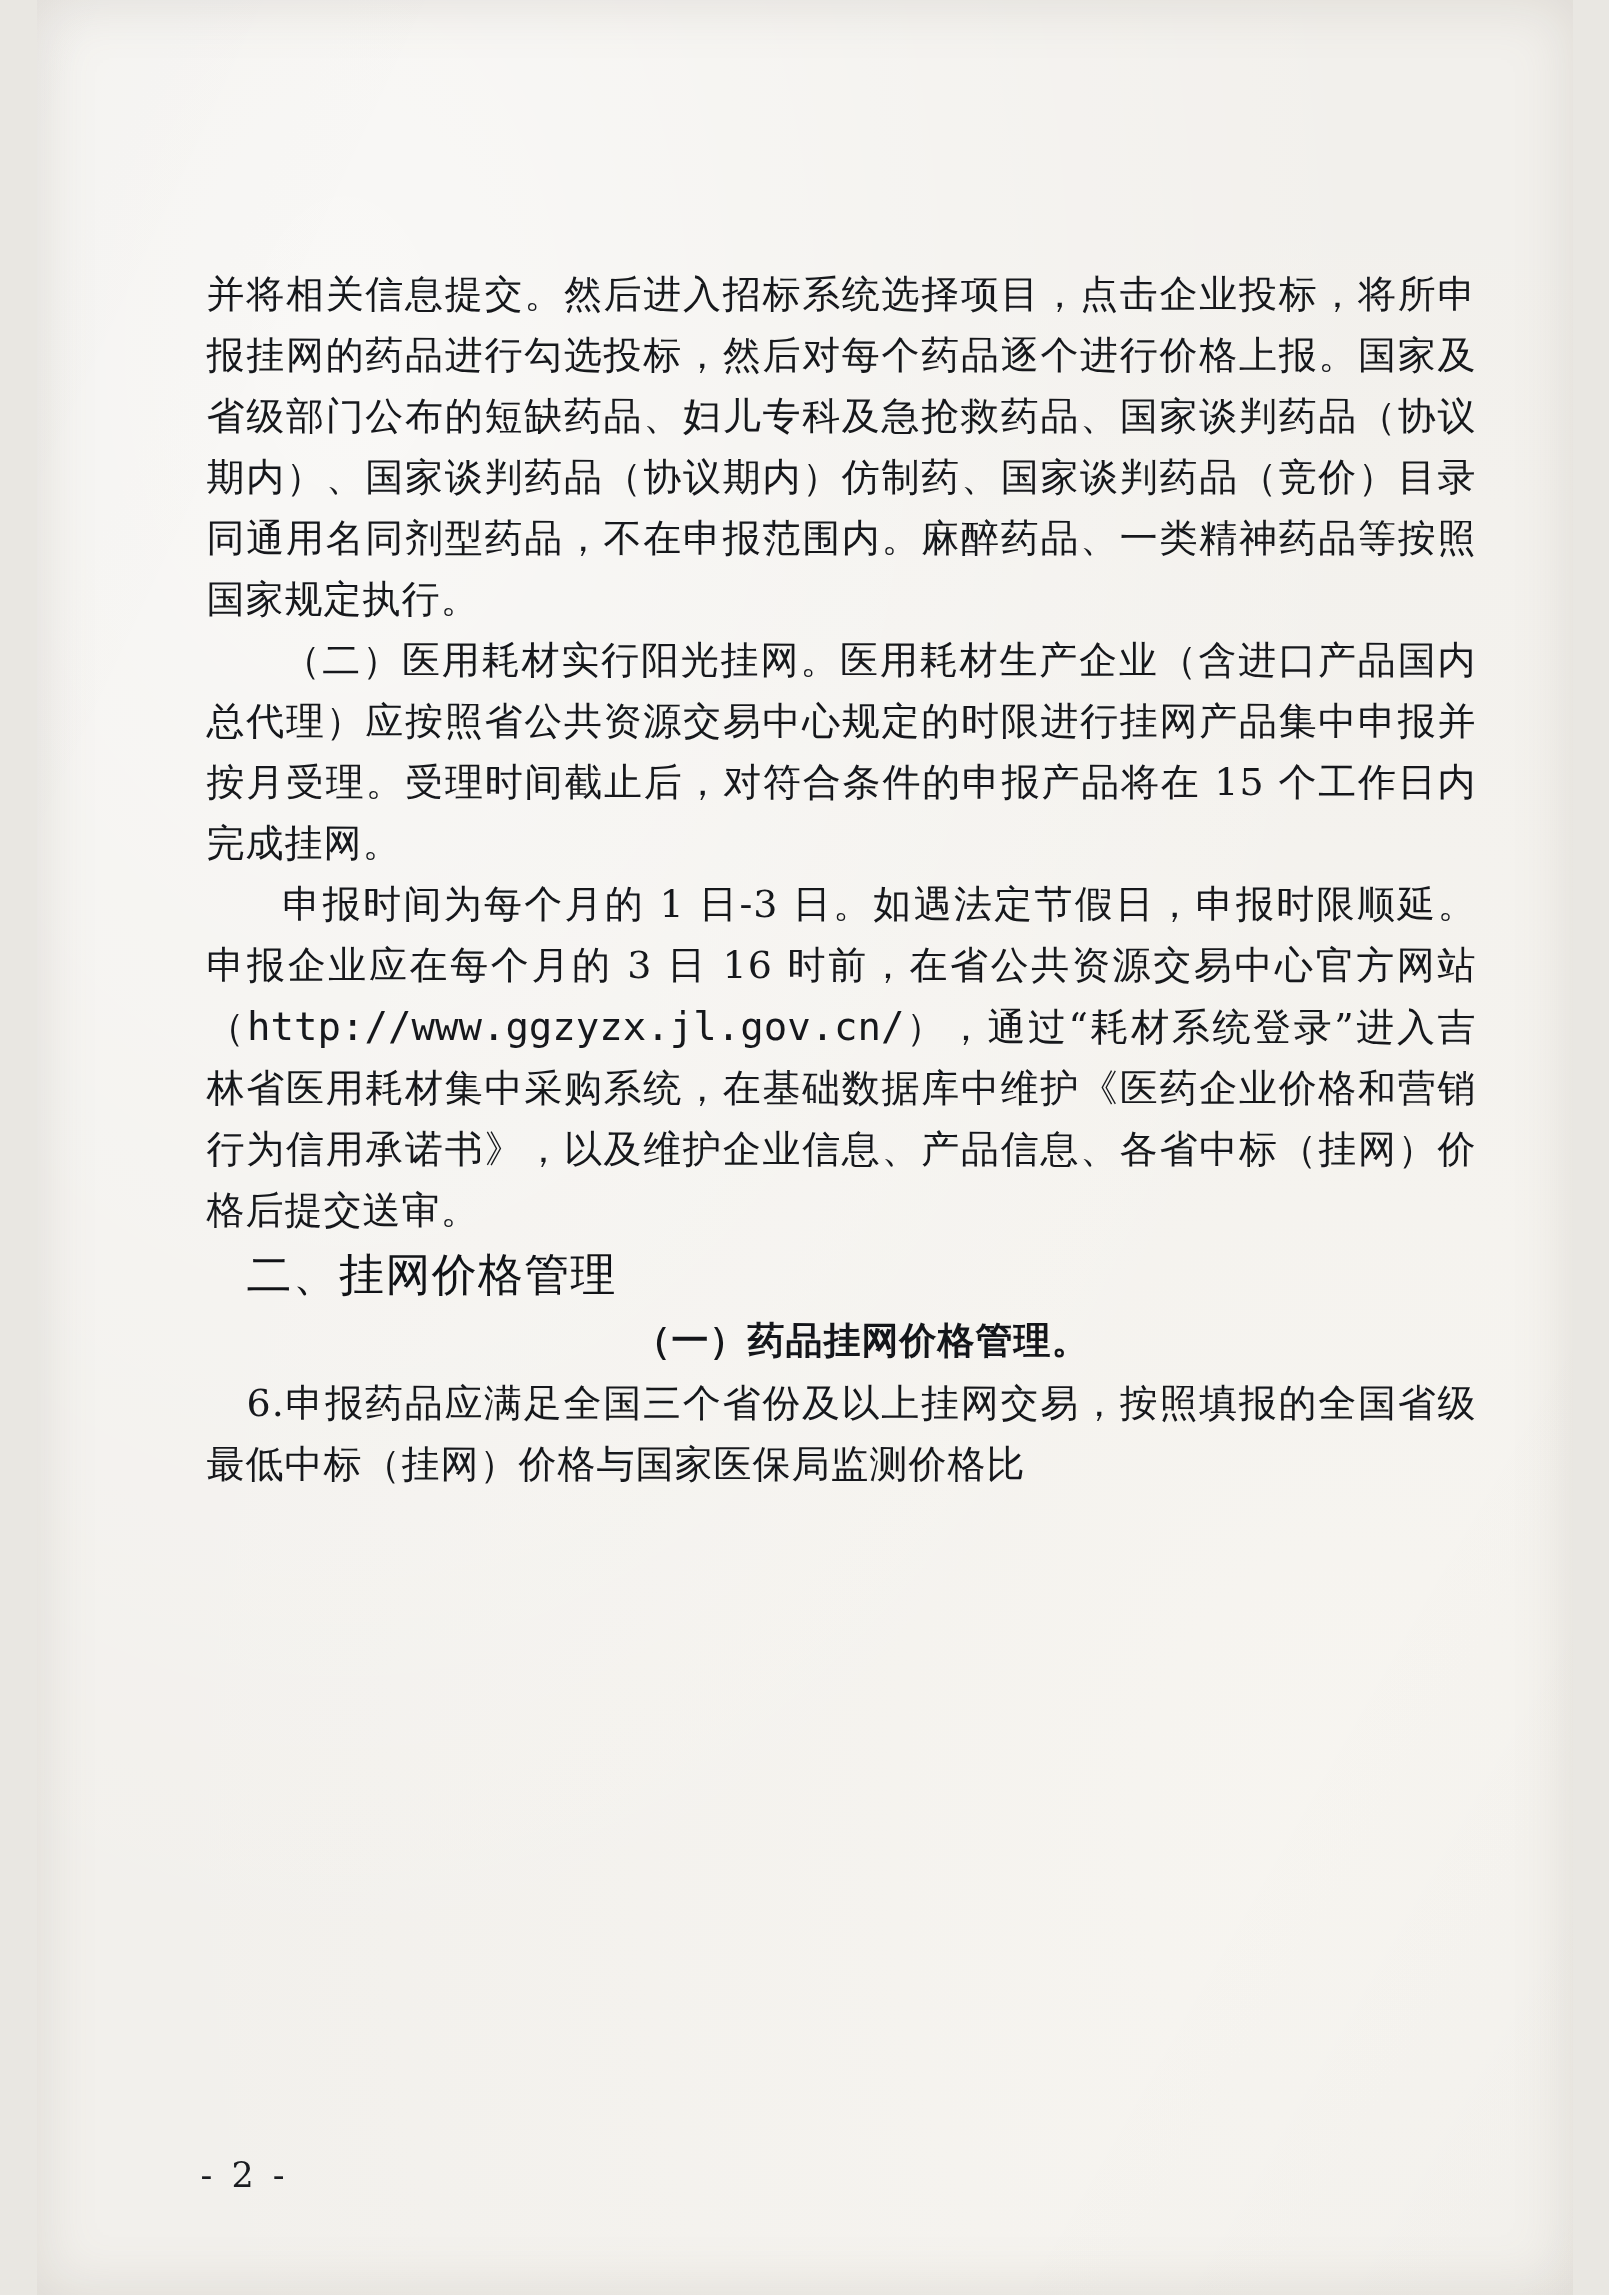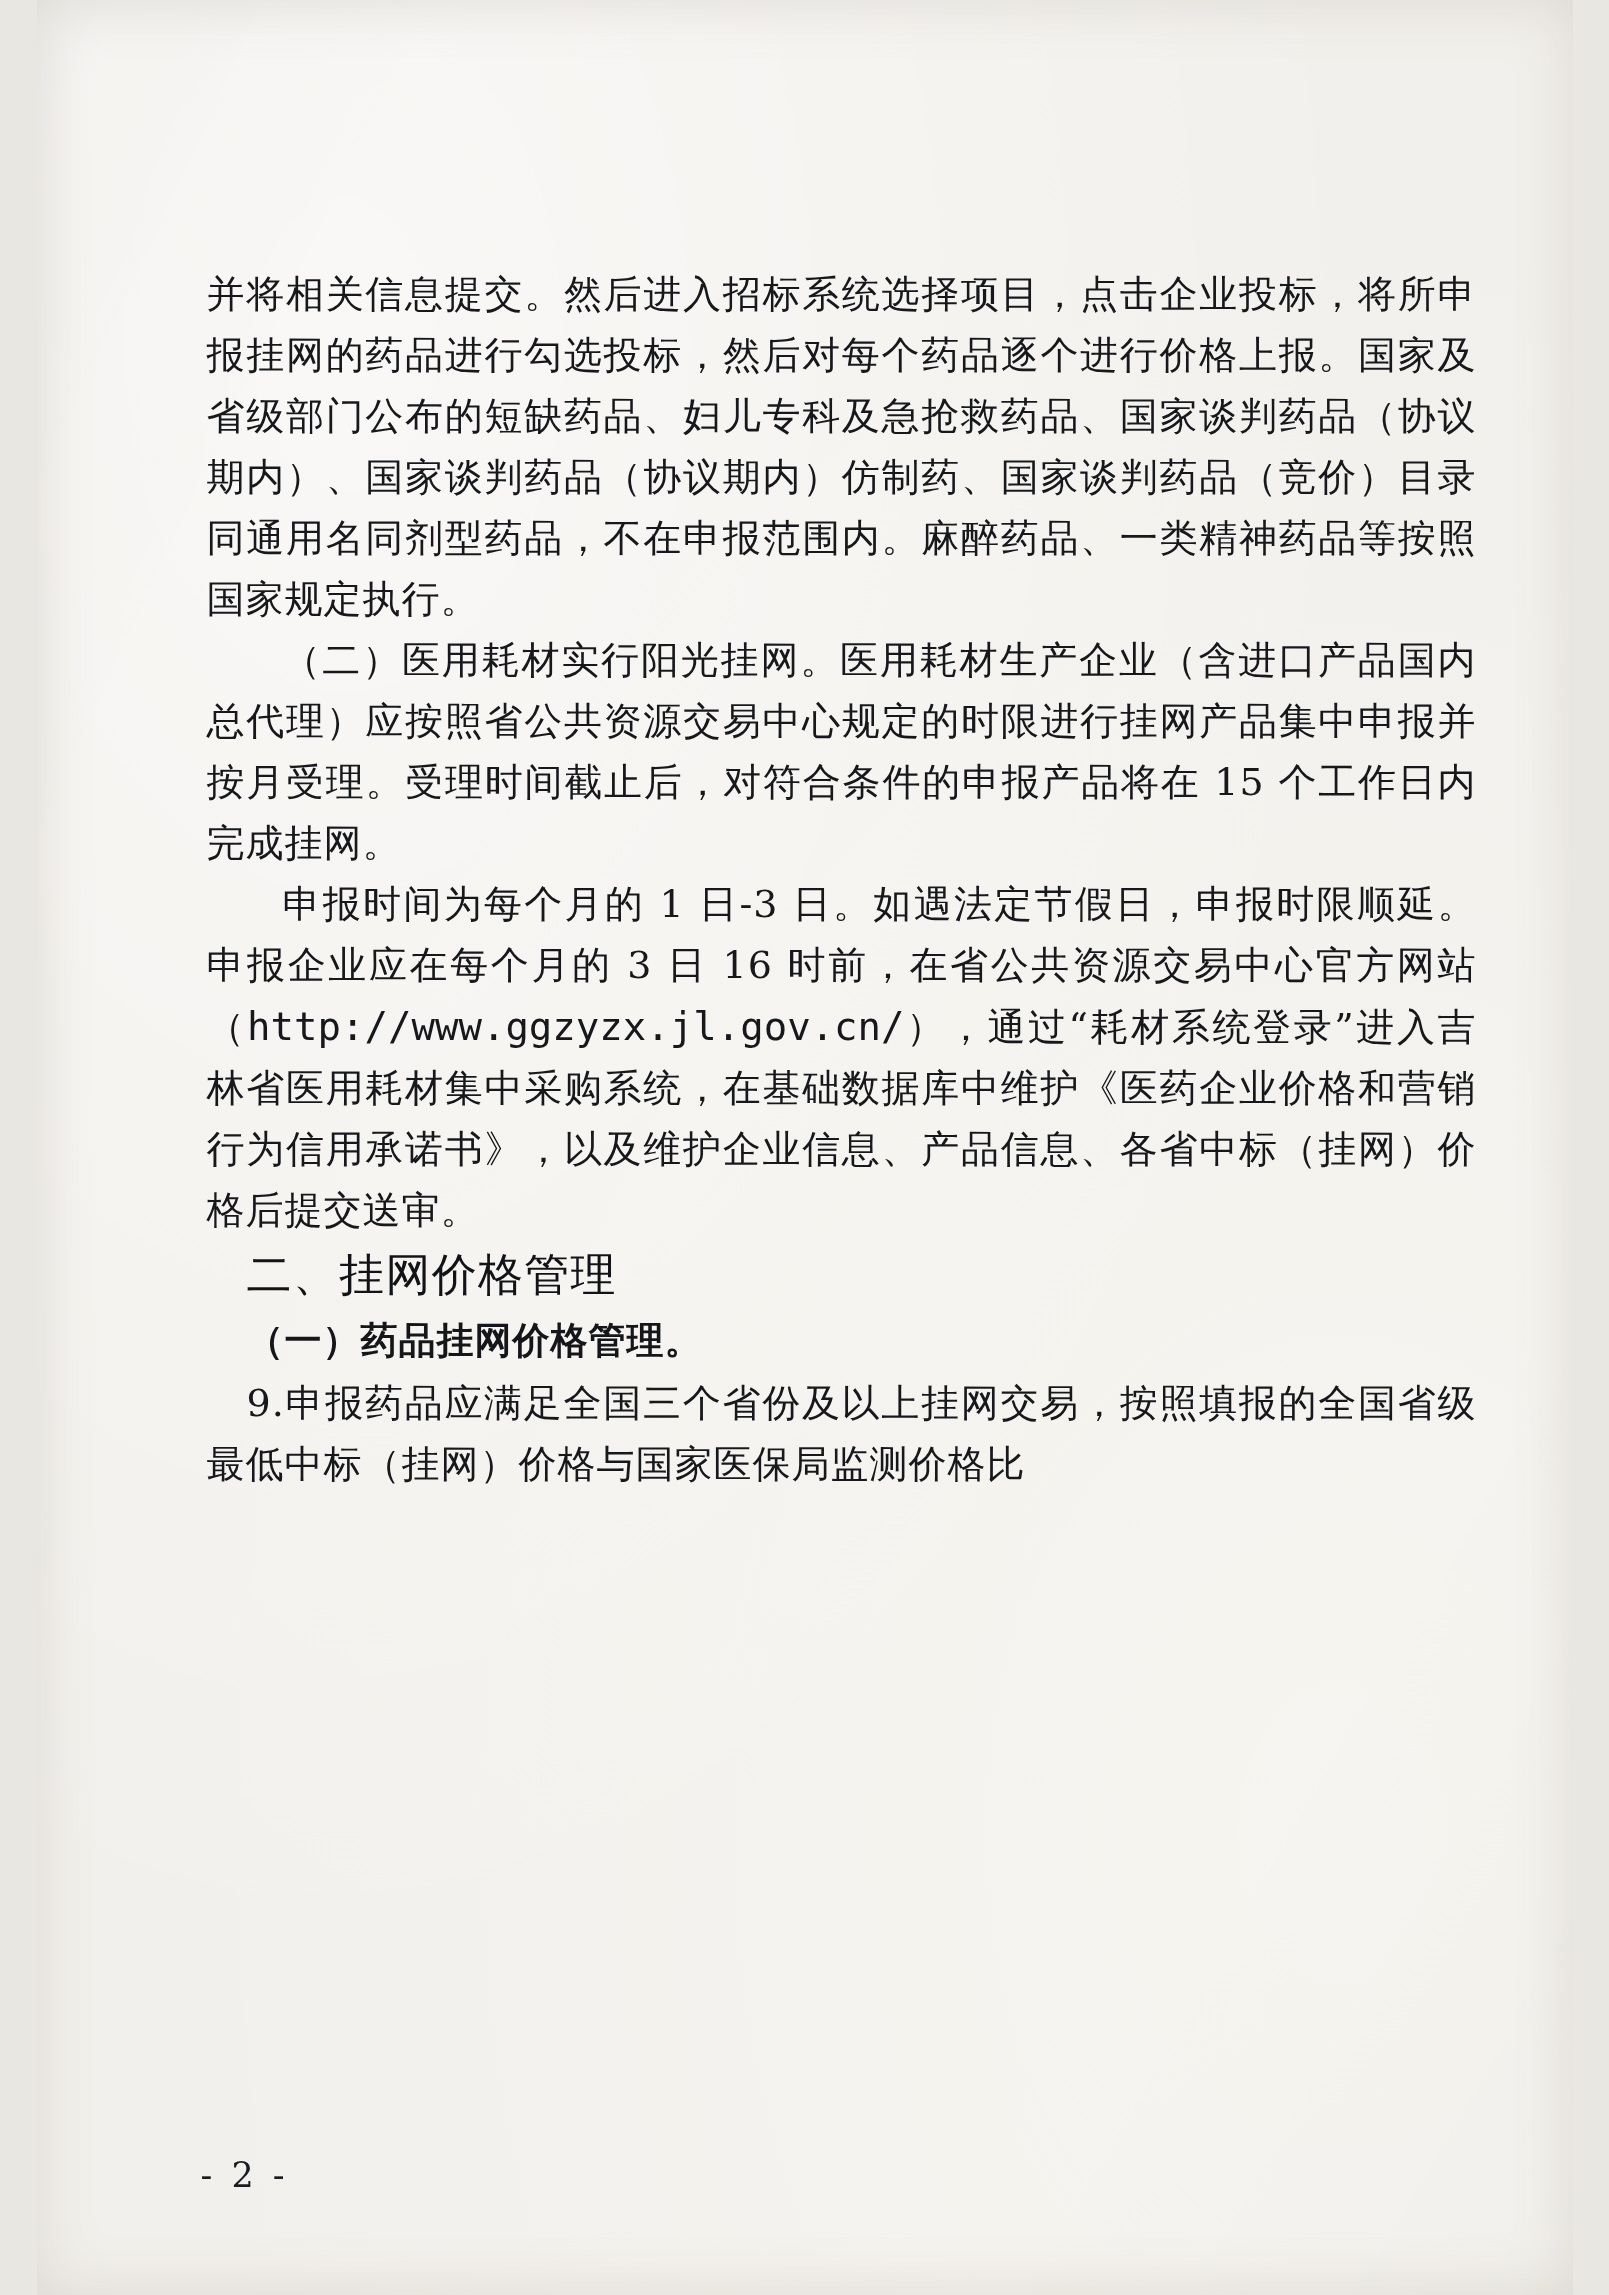--- a/index.html
+++ b/index.html
@@ -68,20 +68,21 @@
   }
   .sub-heading {
     font-family: "DejaVu Sans", sans-serif;
     font-weight: bold;
     font-size: 37px;
     line-height: 65px;
     color: #14161a;
     letter-spacing: 1px;
     text-indent: 40px;
     margin: 0;
+    text-align: center;
   }
   .mono-url {
     font-family: "DejaVu Sans Mono", monospace;
     font-size: 39px;
     letter-spacing: 0px;
   }
   .footer {
     position: absolute;
     left: 164px;
     bottom: 100px;
@@ -103,21 +104,21 @@
     <p class="para">并将相关信息提交。然后进入招标系统选择项目，点击企业投标，将所申报挂网的药品进行勾选投标，然后对每个药品逐个进行价格上报。国家及省级部门公布的短缺药品、妇儿专科及急抢救药品、国家谈判药品（协议期内）、国家谈判药品（协议期内）仿制药、国家谈判药品（竞价）目录同通用名同剂型药品，不在申报范围内。麻醉药品、一类精神药品等按照国家规定执行。</p>
 
     <p class="para indent">（二）医用耗材实行阳光挂网。医用耗材生产企业（含进口产品国内总代理）应按照省公共资源交易中心规定的时限进行挂网产品集中申报并按月受理。受理时间截止后，对符合条件的申报产品将在 15 个工作日内完成挂网。</p>
 
     <p class="para indent"><span>申报时间为每个月的 1 日-3 日。如遇法定节假日，申报时限顺延。申报企业应在每个月的 3 日 16 时前，在省公共资源交易中心官方网站（</span><span class="mono-url">http://www.ggzyzx.jl.gov.cn/</span><span>），通过“耗材系统登录”进入吉林省医用耗材集中采购系统，在基础数据库中维护《医药企业价格和营销行为信用承诺书》，以及维护企业信息、产品信息、各省中标（挂网）价格后提交送审。</span></p>
 
     <p class="heading">二、挂网价格管理</p>
 
     <p class="sub-heading">（一）药品挂网价格管理。</p>
 
-    <p class="para indent-sm">9.申报药品应满足全国三个省份及以上挂网交易，按照填报的全国省级最低中标（挂网）价格与国家医保局监测价格比</p>
+    <p class="para indent-sm">6.申报药品应满足全国三个省份及以上挂网交易，按照填报的全国省级最低中标（挂网）价格与国家医保局监测价格比</p>
 
   </div>
 
   <div class="footer">- 2 -</div>
 
   <div class="edge-shadow"></div>
 </div>
 
 
 </body></html>

